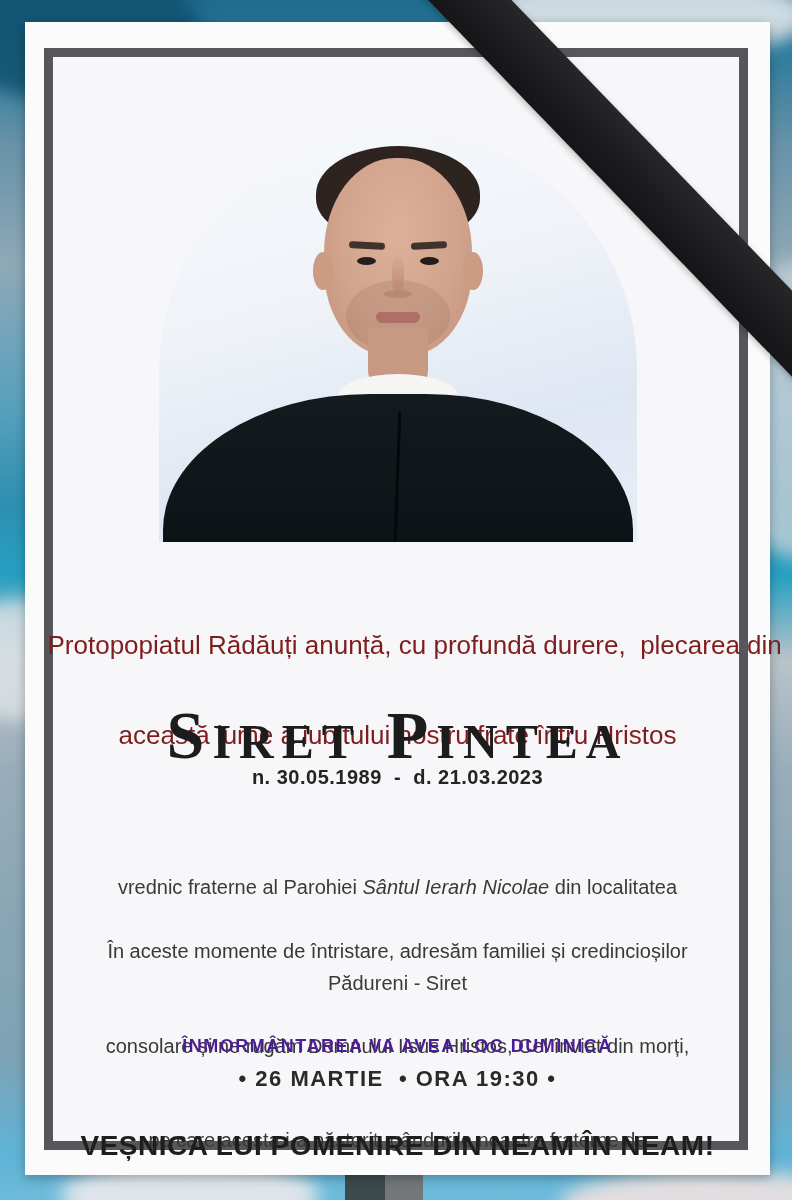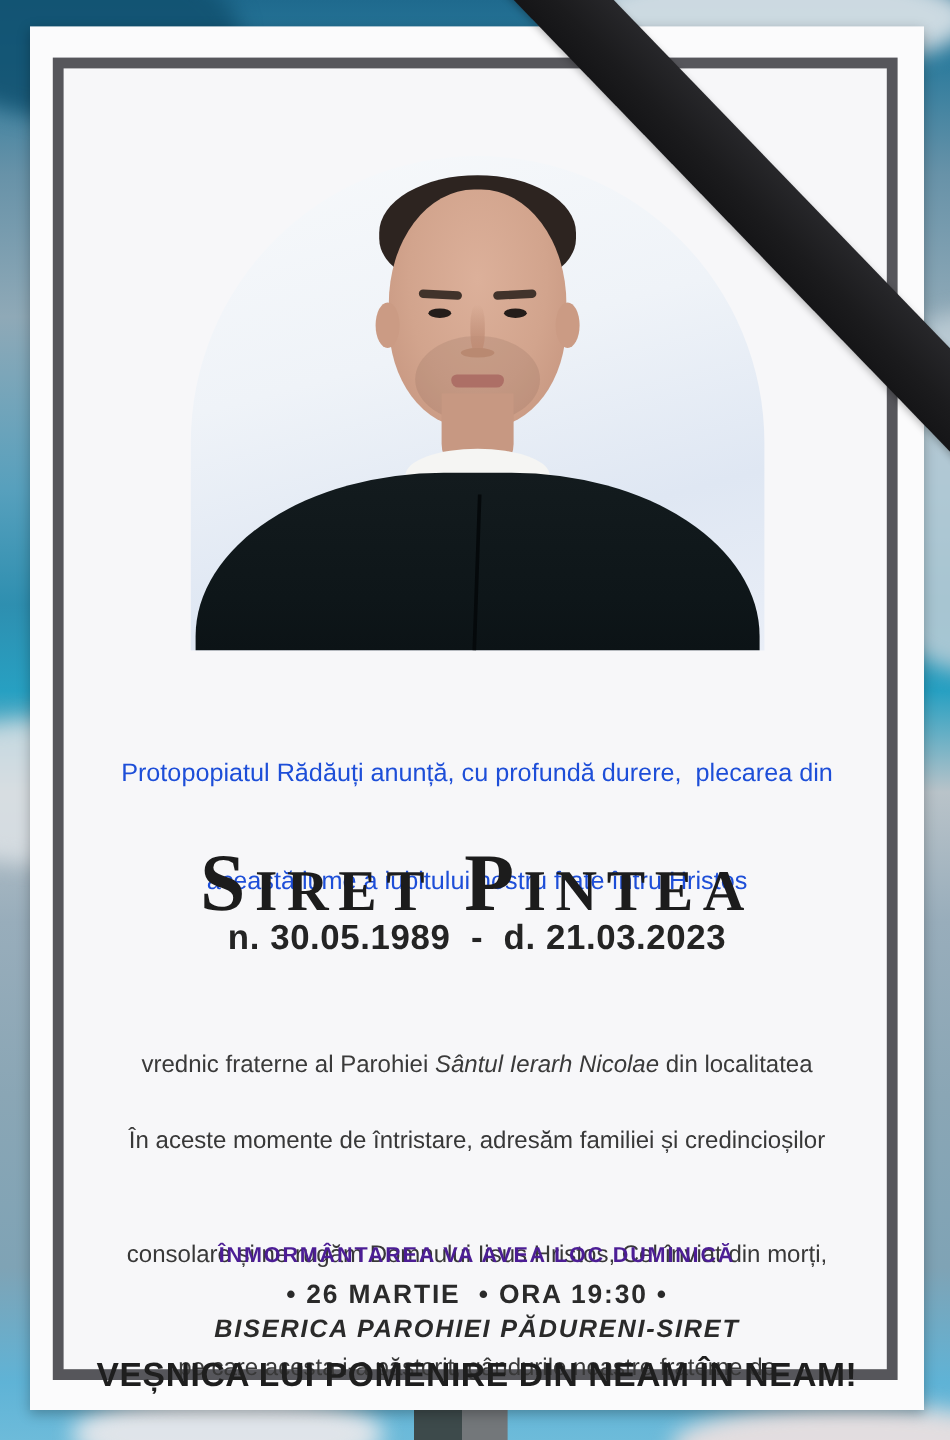--- a/index.html
+++ b/index.html
@@ -58,25 +58,25 @@
           border-radius:0 0 24px 24px;}
   .p-collar{left:179px;top:244px;width:120px;height:44px;border-radius:50%;background:#f5f5f3;}
   .p-robe{left:4px;top:264px;width:470px;height:148px;
           border-radius:44% 44% 0 0 / 92% 92% 0 0;
           background:linear-gradient(180deg,#131b1e 0%,#0e1619 70%,#0c1316 100%);}
   .p-seam{left:237px;top:282px;width:3px;height:130px;background:#05090b;transform:rotate(2deg);}
 
   
   .txt{position:absolute;left:50%;transform:translateX(-50%);width:700px;
        text-align:center;color:#333;white-space:pre;}
-  .intro{top:548px;font-size:21px;line-height:30px;color:#1d4ed8;}
+  .intro{top:548px;font-size:26px;line-height:30px;color:#7f1d1d;}
   .big{font-family:"Liberation Serif",serif;font-variant:small-caps;
        font-weight:600;color:#1c1c1c;letter-spacing:8px;font-size:68px;line-height:66px;}
   .title{top:614px;} .name{top:680px;}
-  .dates{top:744px;font-size:29px;font-weight:bold;color:#242424;letter-spacing:.5px;}
+  .dates{top:744px;font-size:20px;font-weight:bold;color:#242424;letter-spacing:.5px;}
   .role{top:785px;font-size:20px;line-height:32px;color:#3a3a3a;}
   .role .it{font-style:italic;margin-top:40px;}
   .para{top:851px;font-size:20px;line-height:31.5px;color:#383838;}
   .fun1{top:1014px;font-size:18px;font-weight:bold;letter-spacing:1.5px;color:#4c1d95;}
   .fun2{top:1044px;font-size:22px;font-weight:bold;letter-spacing:1.5px;color:#2a2a2a;}
   .fun3{top:1074px;font-size:21px;font-weight:bold;font-style:italic;letter-spacing:1.5px;color:#2a2a2a;}
   .closing{top:1108px;font-size:28px;font-weight:bold;letter-spacing:.5px;color:#1e1e1e;}
 
   
   .ribbon{position:absolute;left:257px;top:138px;width:750px;height:60px;
@@ -124,30 +124,30 @@
     <div>Protopopiatul Rădăuți anunță, cu profundă durere,  plecarea din</div>
     <div>această lume a iubitului nostru frate întru Hristos</div>
   </div>
 
   <div class="txt big name">Siret Pintea</div>
 
   <div class="txt dates">n. 30.05.1989  -  d. 21.03.2023</div>
 
   <div class="txt role">
     <div><span>vrednic fraterne al Parohiei </span><span class="it">Sântul Ierarh Nicolae</span><span> din localitatea</span></div>
+    <div>Pădureni - Siret</div>
   </div>
 
   <div class="txt para">
     <div>În aceste momente de întristare, adresăm familiei și credincioșilor</div>
     <div>consolare și ne rugăm Domnului Iisus Hristos, Cel înviat din morți,</div>
     <div>pe care acesta i-a păstorit, gândurile noastre fraterne de</div>
     
     
   </div>
 
   <div class="txt fun1">ÎNMORMÂNTAREA VA AVEA LOC DUMINICĂ</div>
   <div class="txt fun2">• 26 MARTIE  • ORA 19:30 •</div>
-  <div class="txt fun3">BISERICA PAROHIEI PĂDURENI-SIRET</div>
 
   <div class="txt closing">VEȘNICA LUI POMENIRE DIN NEAM ÎN NEAM!</div>
 </div>
 
 <div class="ribbon"></div>
 
 </body></html>

